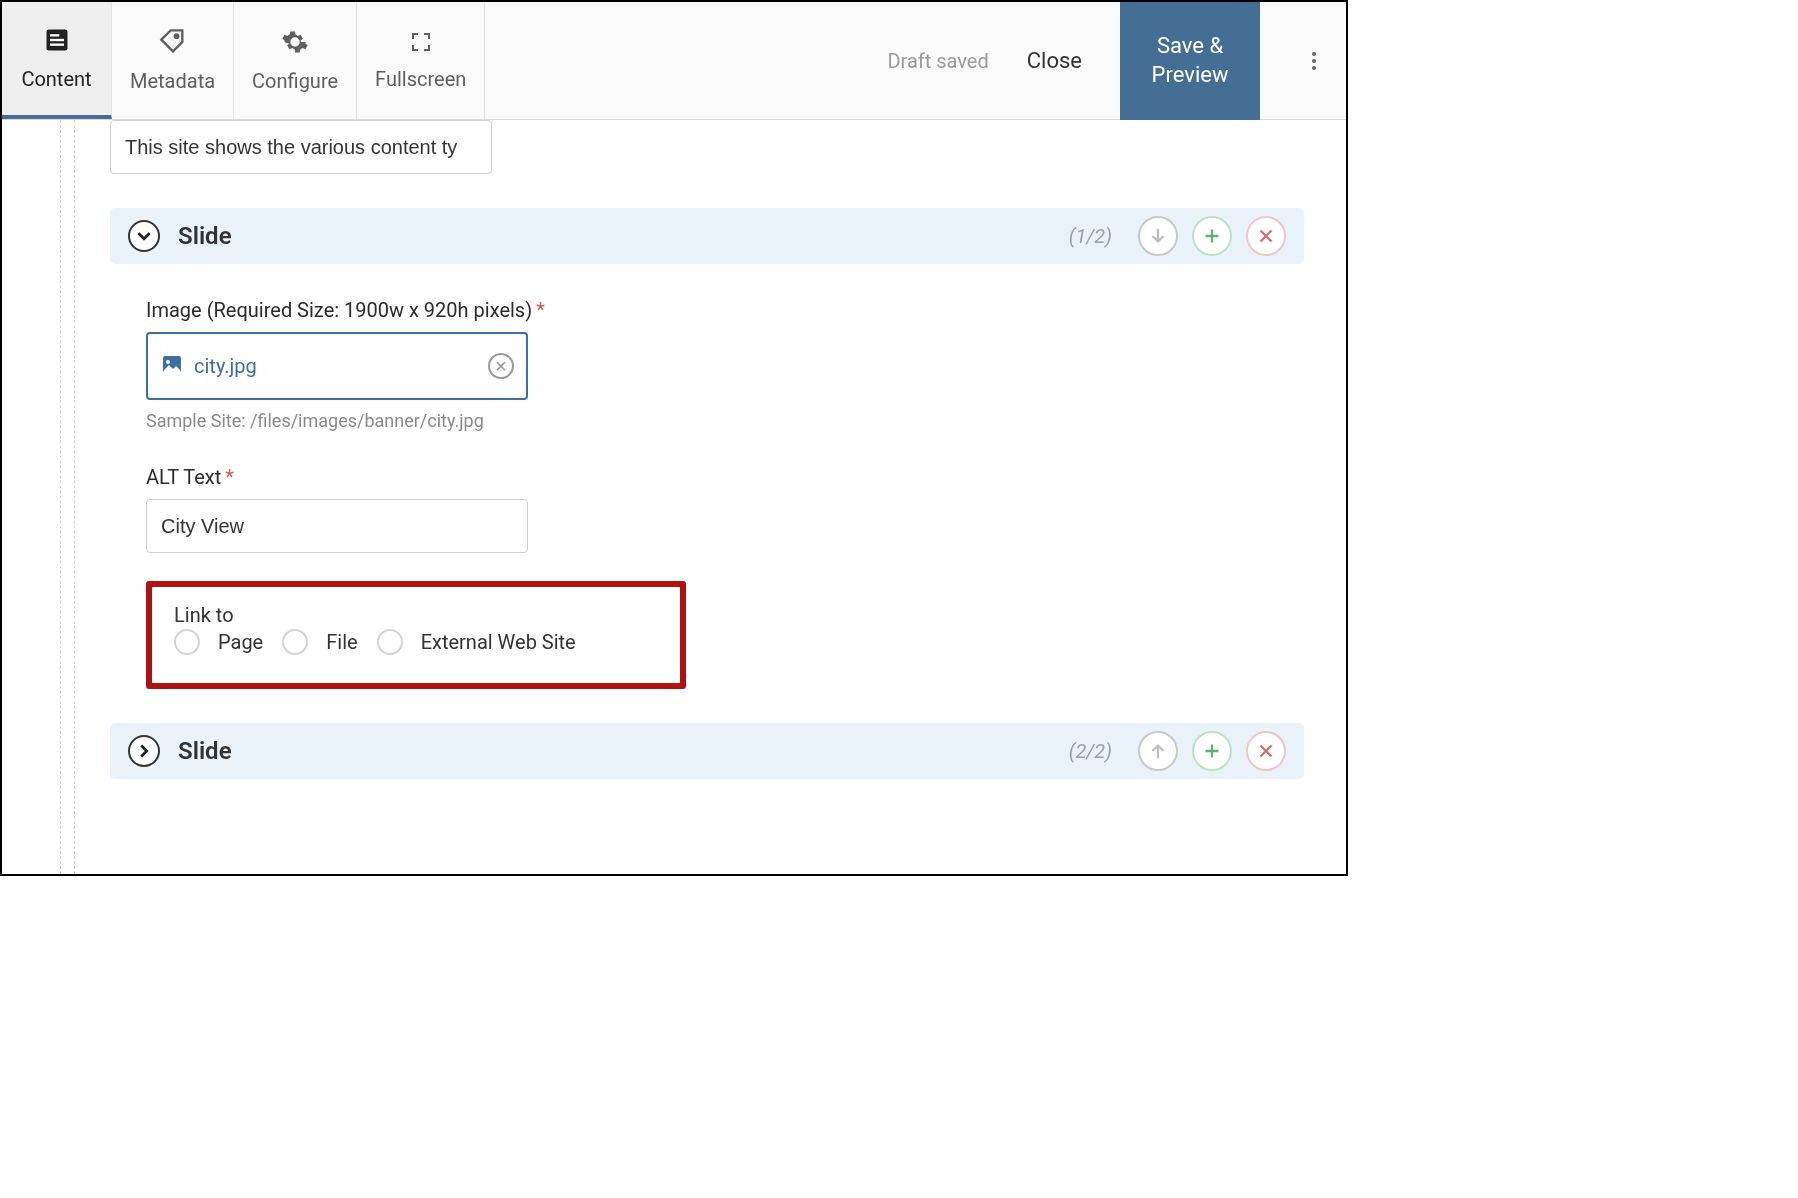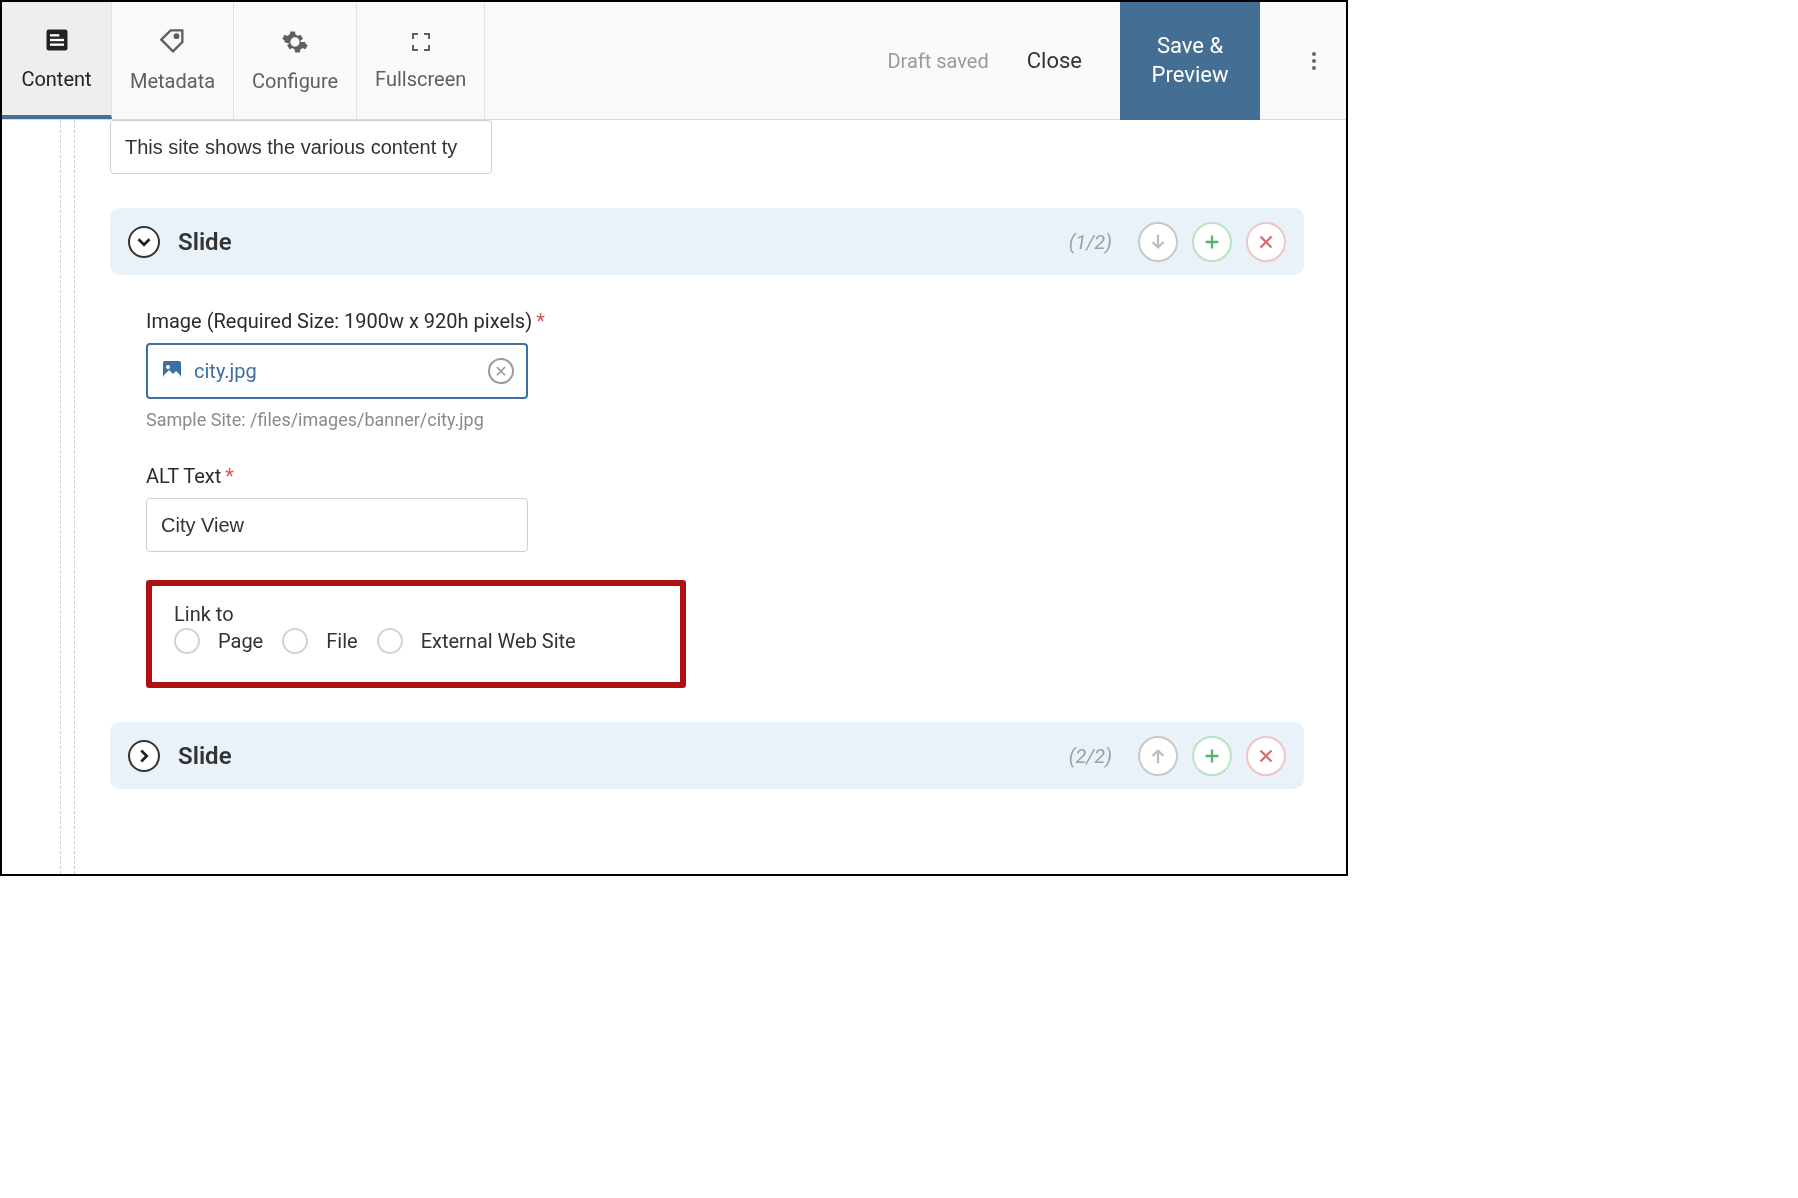--- a/index.html
+++ b/index.html
@@ -129,22 +129,22 @@
     color: #333;
     background: #fff;
   }
 
   
   .slide-head {
     margin-left: 0;
     margin-right: 0;
     margin-top: 34px;
     background: #eaf2f9;
-    border-radius: 10px;
-    height: 67px;
+    border-radius: 5px;
+    height: 56px;
     display: flex;
     align-items: center;
     padding: 0 18px;
   }
   .collapse-btn {
     width: 32px; height: 32px;
     border: 2px solid #333;
     border-radius: 50%;
     display: flex; align-items: center; justify-content: center;
     cursor: pointer;
@@ -170,21 +170,21 @@
   .round-btn.move { color: #bdbdbd; }
 
   
   .slide-body {
     padding-left: 36px;
   }
   .image-chip {
     display: flex;
     align-items: center;
     width: 382px;
-    height: 56px;
+    height: 68px;
     border: 2px solid #3d6fa0;
     border-radius: 4px;
     padding: 0 12px;
     background: #fff;
   }
   .image-chip .fname { color: #3d6fa0; margin-left: 10px; font-size: 20px; flex:1; }
   .clear-x {
     width: 26px; height: 26px; border: 2px solid #9a9a9a; border-radius: 50%;
     display:flex;align-items:center;justify-content:center;
     color:#9a9a9a; font-size:16px; cursor:pointer;

